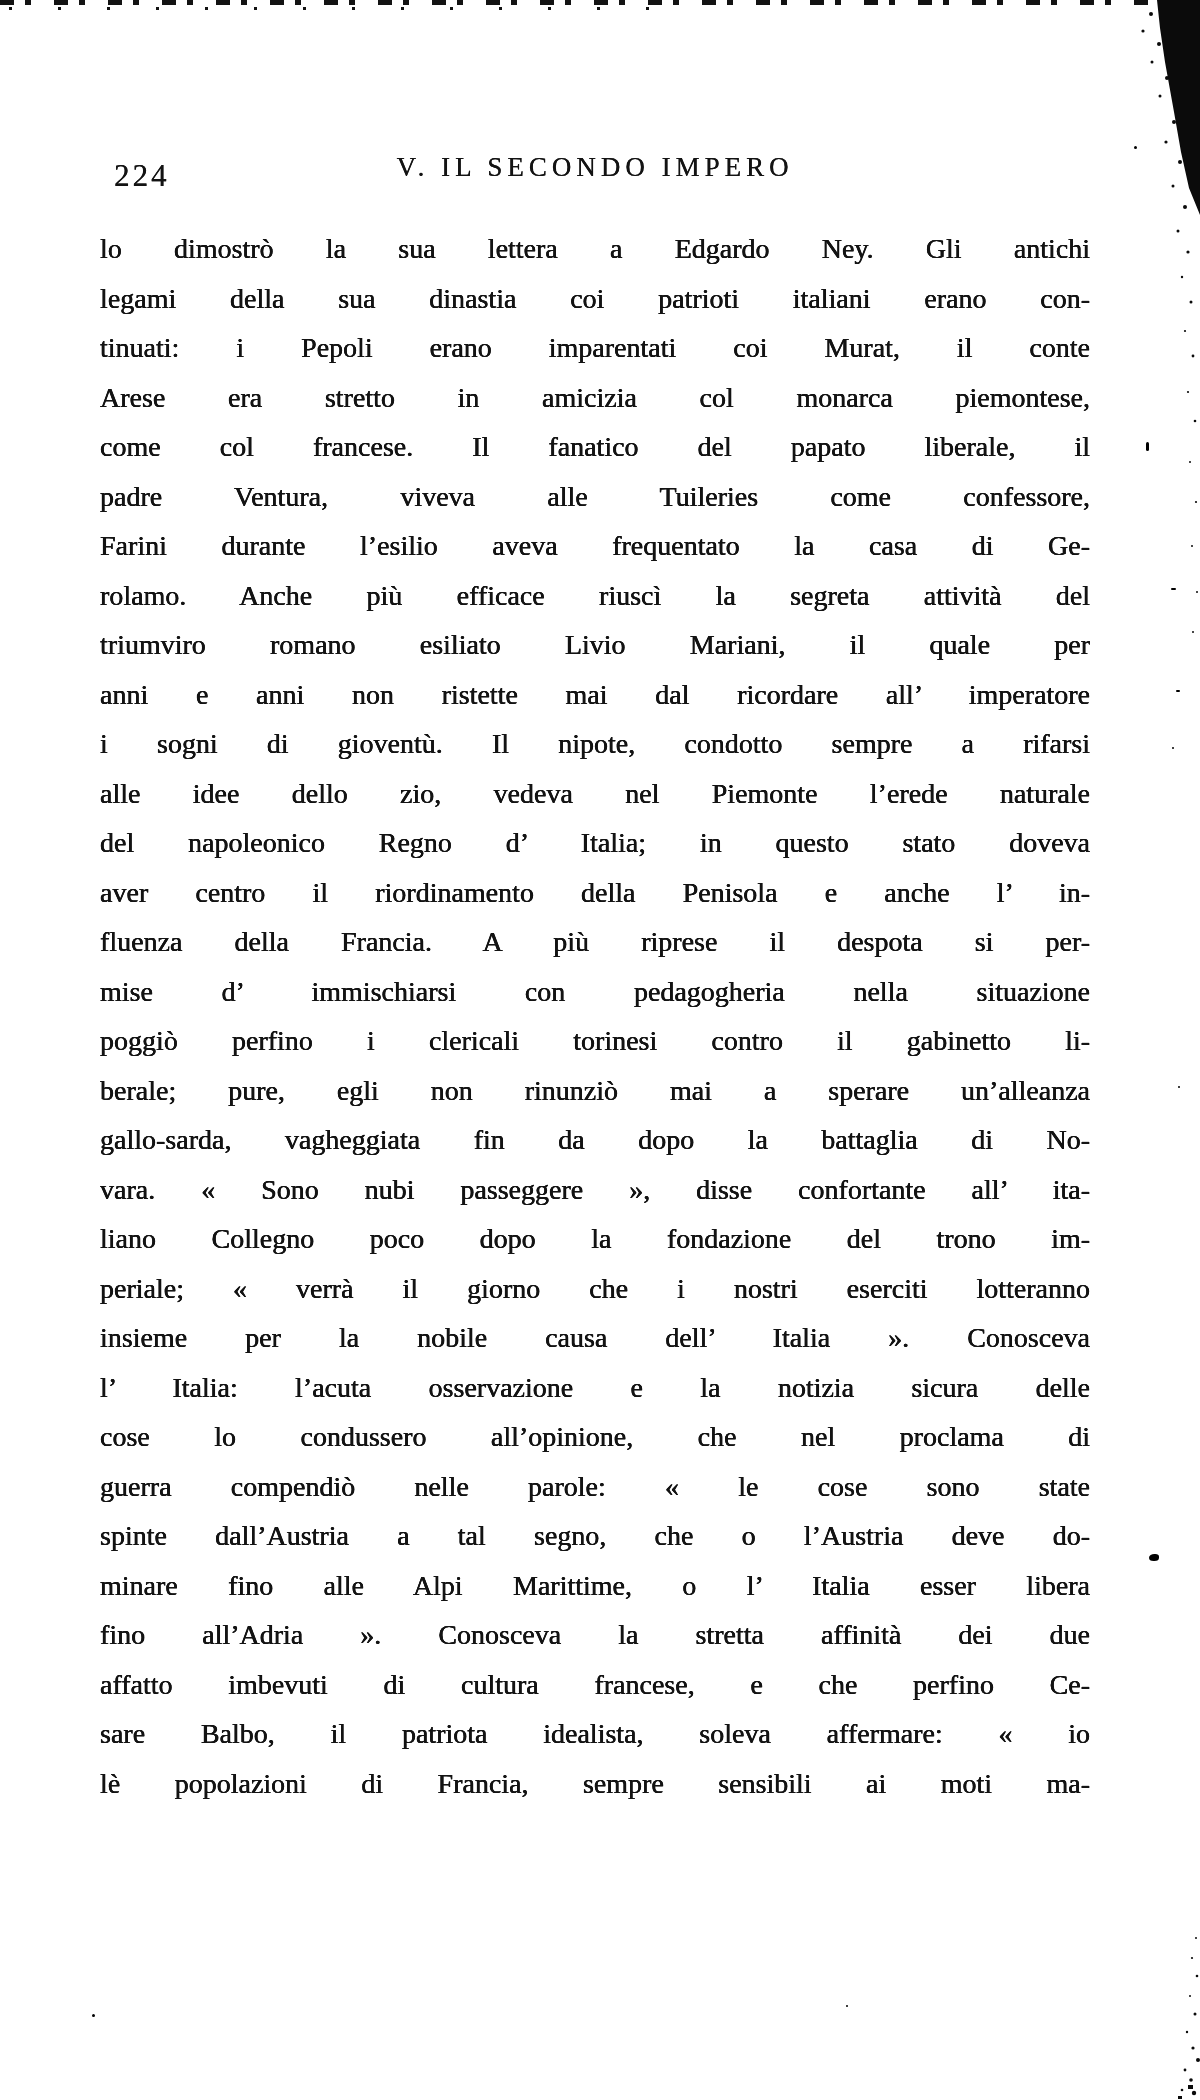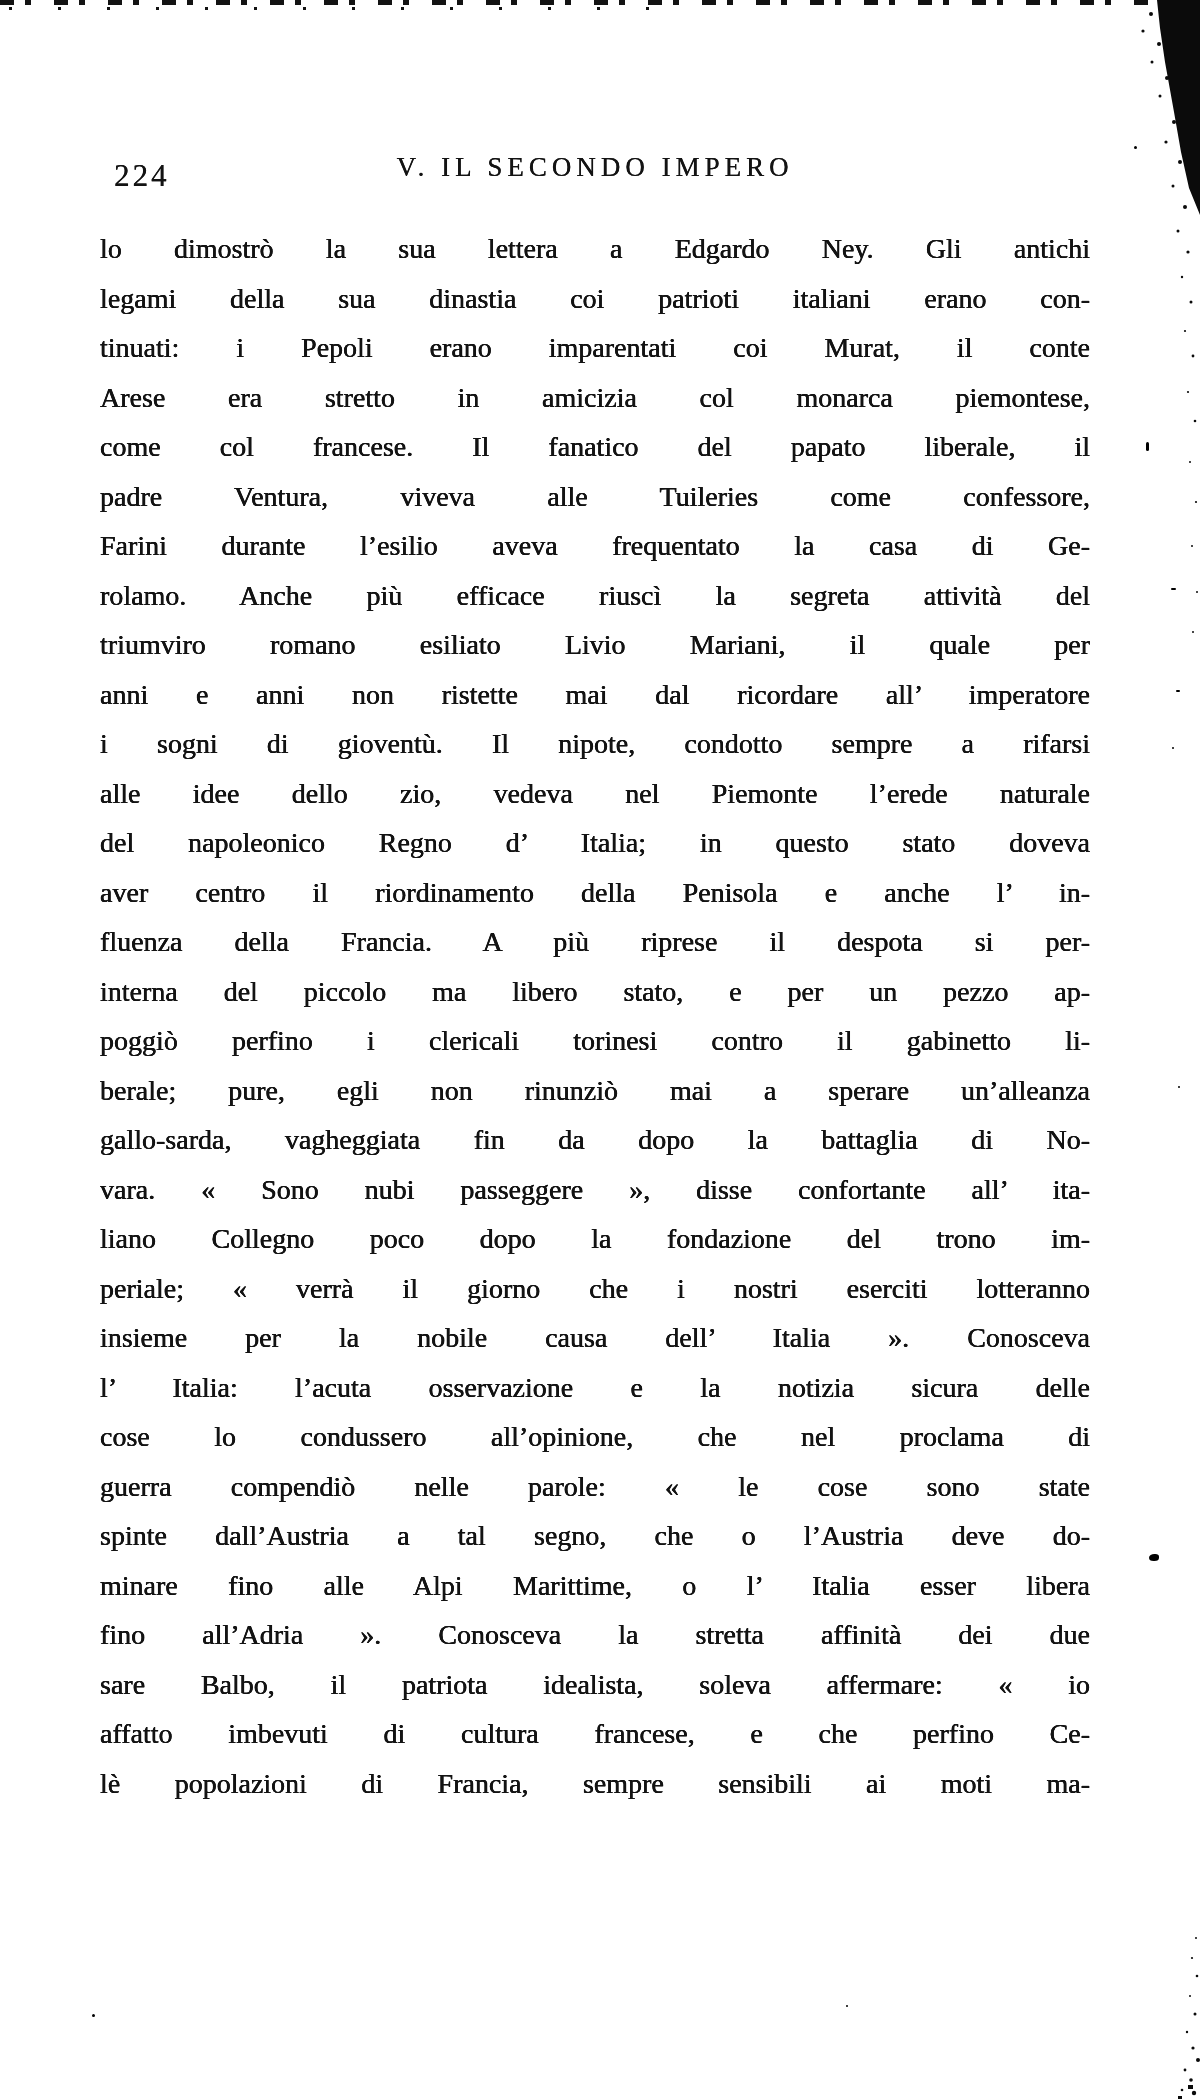--- a/index.html
+++ b/index.html
@@ -122,32 +122,32 @@
       <div class="text-line">padre Ventura, viveva alle Tuileries come confessore,</div>
       <div class="text-line">Farini durante l’esilio aveva frequentato la casa di Ge-</div>
       <div class="text-line">rolamo. Anche più efficace riuscì la segreta attività del</div>
       <div class="text-line">triumviro romano esiliato Livio Mariani, il quale per</div>
       <div class="text-line">anni e anni non ristette mai dal ricordare all’ imperatore</div>
       <div class="text-line">i sogni di gioventù. Il nipote, condotto sempre a rifarsi</div>
       <div class="text-line">alle idee dello zio, vedeva nel Piemonte l’erede naturale</div>
       <div class="text-line">del napoleonico Regno d’ Italia; in questo stato doveva</div>
       <div class="text-line">aver centro il riordinamento della Penisola e anche l’ in-</div>
       <div class="text-line">fluenza della Francia. A più riprese il despota si per-</div>
-      <div class="text-line">interna del piccolo ma libero stato, e per un pezzo ap-</div>
+      <div class="text-line">mise d’ immischiarsi con pedagogheria nella situazione</div>
       <div class="text-line">poggiò perfino i clericali torinesi contro il gabinetto li-</div>
       <div class="text-line">berale; pure, egli non rinunziò mai a sperare un’alleanza</div>
       <div class="text-line">gallo-sarda, vagheggiata fin da dopo la battaglia di No-</div>
       <div class="text-line">vara. « Sono nubi passeggere », disse confortante all’ ita-</div>
       <div class="text-line">liano Collegno poco dopo la fondazione del trono im-</div>
       <div class="text-line">periale; « verrà il giorno che i nostri eserciti lotteranno</div>
       <div class="text-line">insieme per la nobile causa dell’ Italia ». Conosceva</div>
       <div class="text-line">l’ Italia: l’acuta osservazione e la notizia sicura delle</div>
       <div class="text-line">cose lo condussero all’opinione, che nel proclama di</div>
       <div class="text-line">guerra compendiò nelle parole: « le cose sono state</div>
       <div class="text-line">spinte dall’Austria a tal segno, che o l’Austria deve do-</div>
       <div class="text-line">minare fino alle Alpi Marittime, o l’ Italia esser libera</div>
       <div class="text-line">fino all’Adria ». Conosceva la stretta affinità dei due</div>
+      <div class="text-line">affatto imbevuti di cultura francese, e che perfino Ce-</div>
       <div class="text-line">sare Balbo, il patriota idealista, soleva affermare: « io</div>
-      <div class="text-line">affatto imbevuti di cultura francese, e che perfino Ce-</div>
       <div class="text-line">lè popolazioni di Francia, sempre sensibili ai moti ma-</div>
     </main>
 
 </div>
 
 </body></html>

